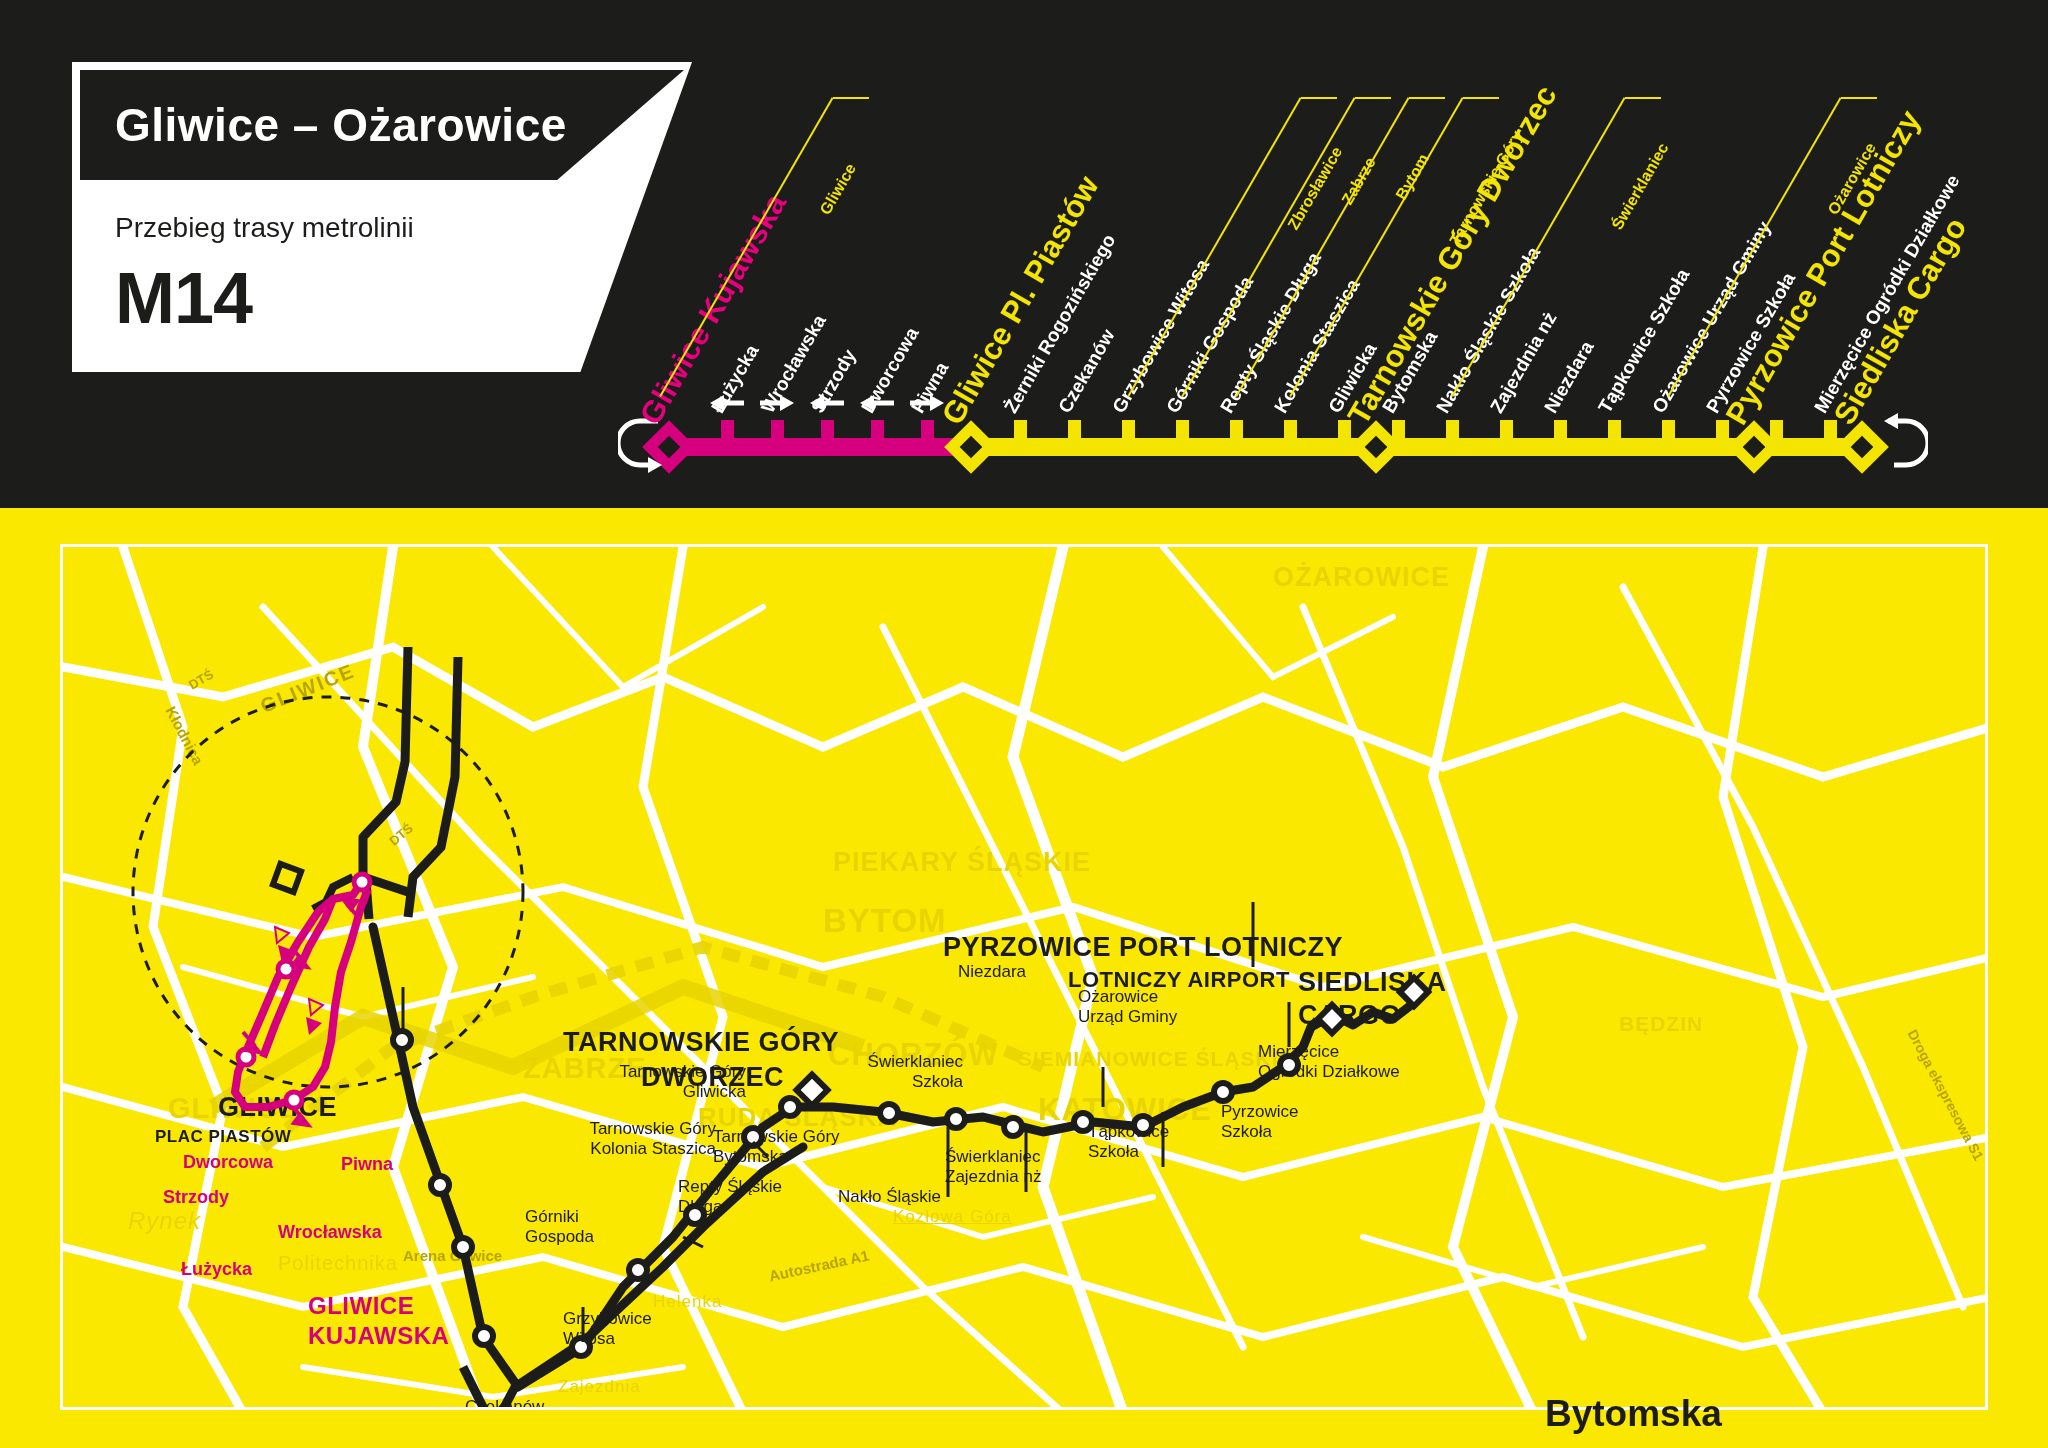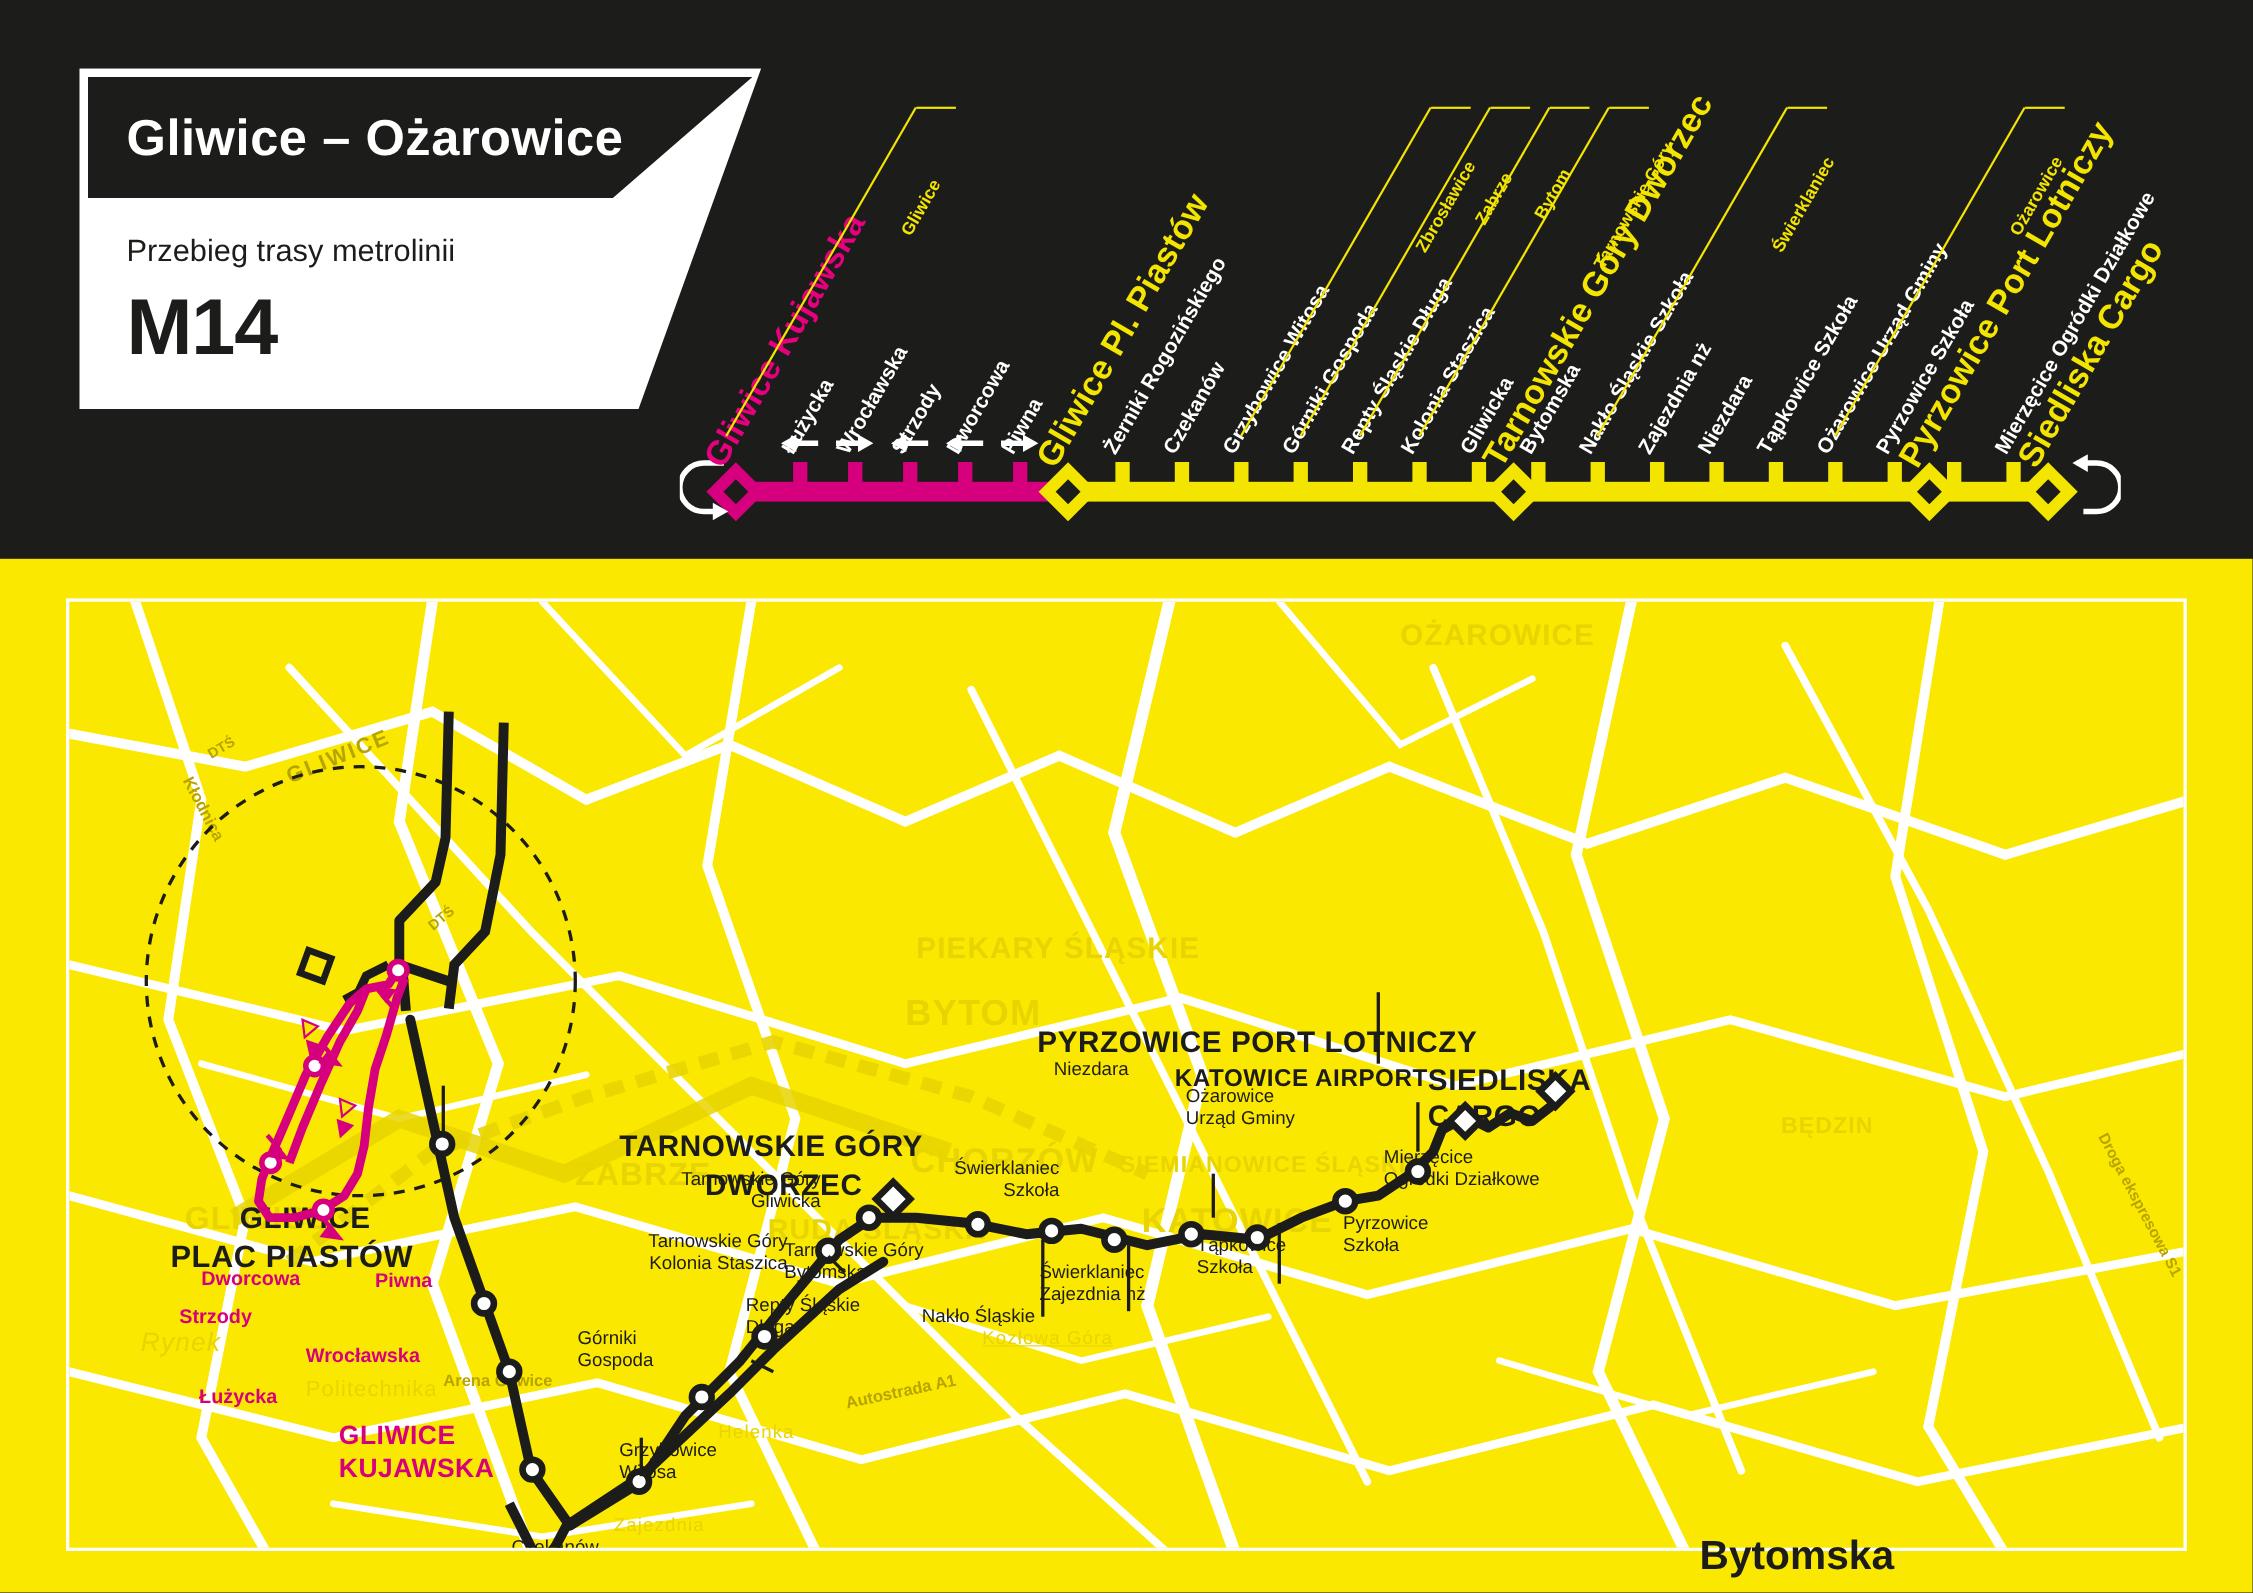--- a/index.html
+++ b/index.html
@@ -55,21 +55,21 @@
   .roadsvg{position:absolute;left:0;top:0;width:1928px;height:866px;}
 
   .citylbl{position:absolute;color:#e8d400;font-weight:bold;letter-spacing:1px;white-space:nowrap;}
   .citylbl.big{font-size:27px;}
   .citylbl.mid{font-size:21px;}
   .citylbl.sm{font-size:17px;font-weight:normal;}
   .roadlbl{position:absolute;color:#b7a400;font-size:13px;font-weight:bold;white-space:nowrap;}
 
   .maptitle{position:absolute;color:#1c1c1a;font-weight:bold;white-space:nowrap;text-align:center;}
   .maptitle.l1{font-size:27px;letter-spacing:.5px;}
-  .maptitle.l2{font-size:28px;letter-spacing:.5px;}
+  .maptitle.l2{font-size:17px;letter-spacing:.5px;}
   .stoplbl{position:absolute;color:#1c1c1a;font-size:17px;white-space:nowrap;line-height:1.2;}
   .stoplbl.pink{color:#d6007f;font-weight:bold;font-size:18px;}
 
   
   #legend-title{position:absolute;left:1545px;top:885px;font-size:37px;font-weight:bold;color:#1c1c1a;z-index:45;}
 </style>
 </head>
 <body>
 
 <div id="page">
@@ -377,21 +377,21 @@
       <div class="maptitle l1" style="left:155px;top:545px;">GLIWICE</div>
       <div class="maptitle l2" style="left:92px;top:580px;">PLAC PIASTÓW</div>
 
       <div class="maptitle l1" style="left:245px;top:745px;color:#d6007f;font-size:24px;">GLIWICE</div>
       <div class="maptitle l2" style="left:245px;top:775px;color:#d6007f;font-size:24px;">KUJAWSKA</div>
 
       <div class="maptitle l1" style="left:500px;top:480px;">TARNOWSKIE GÓRY</div>
       <div class="maptitle l2" style="left:578px;top:515px;font-size:27px;">DWORZEC</div>
 
       <div class="maptitle l1" style="left:880px;top:385px;">PYRZOWICE PORT LOTNICZY</div>
-      <div class="maptitle l2" style="left:1005px;top:420px;font-size:22px;">KATOWICE AIRPORT</div>
+      <div class="maptitle l2" style="left:1005px;top:420px;font-size:22px;">LOTNICZY AIRPORT</div>
 
       <div class="maptitle l1" style="left:1235px;top:420px;">SIEDLISKA</div>
       <div class="maptitle l2" style="left:1235px;top:453px;font-size:27px;">CARGO</div>
 
       <div class="stoplbl pink" style="left:120px;top:605px;">Dworcowa</div>
       <div class="stoplbl pink" style="left:100px;top:640px;">Strzody</div>
       <div class="stoplbl pink" style="left:215px;top:675px;">Wrocławska</div>
       <div class="stoplbl pink" style="left:118px;top:712px;">Łużycka</div>
       <div class="stoplbl pink" style="left:278px;top:607px;">Piwna</div>
 

